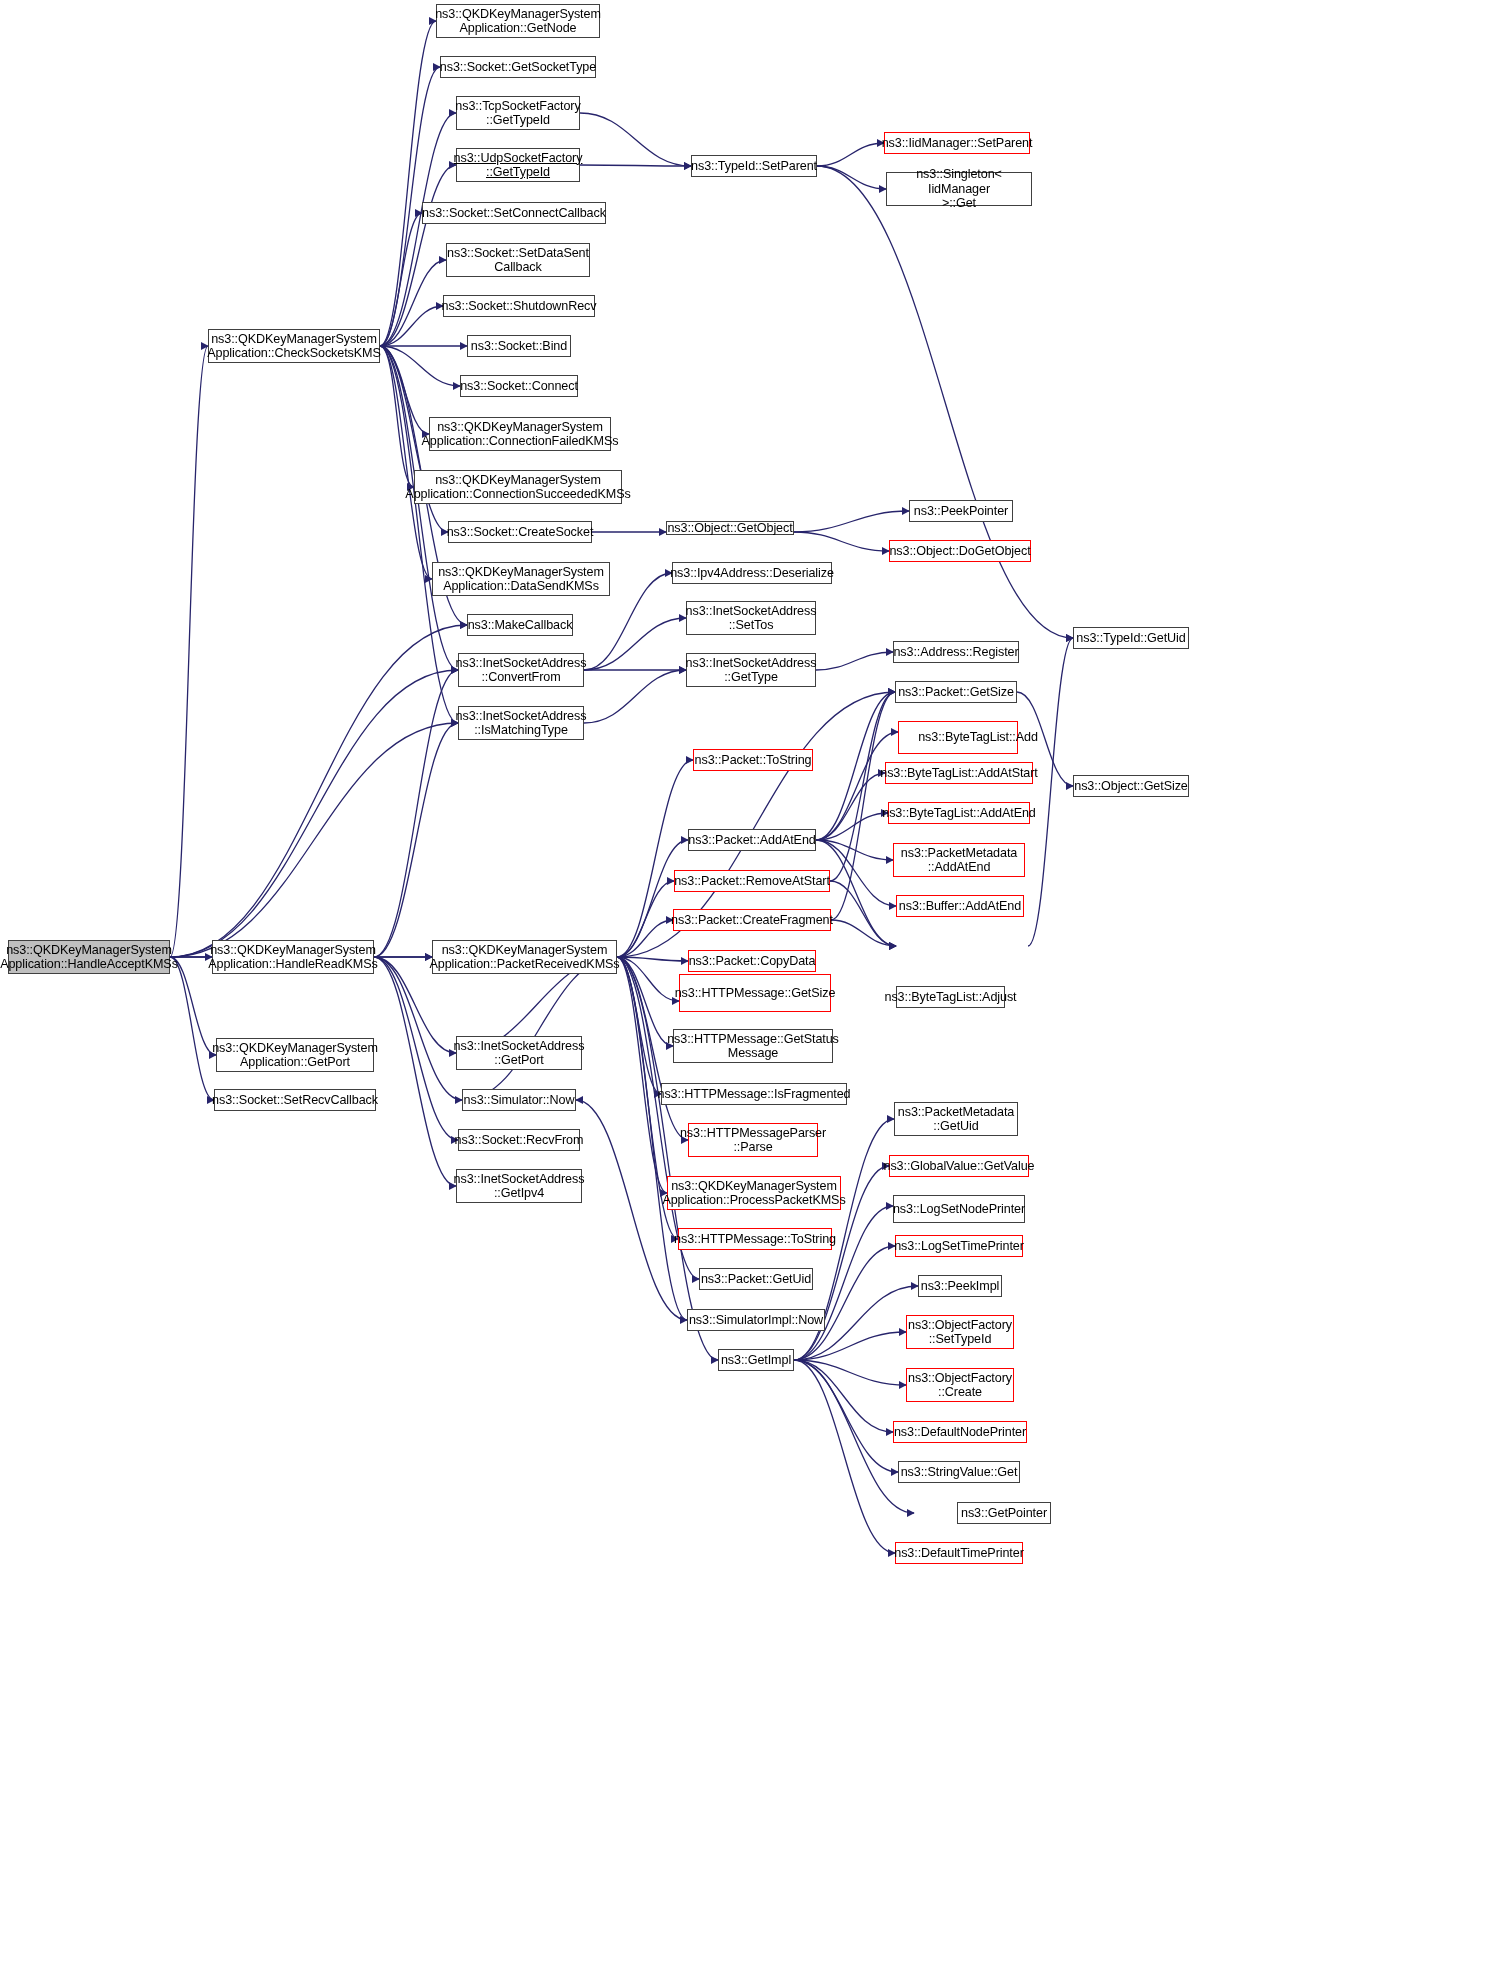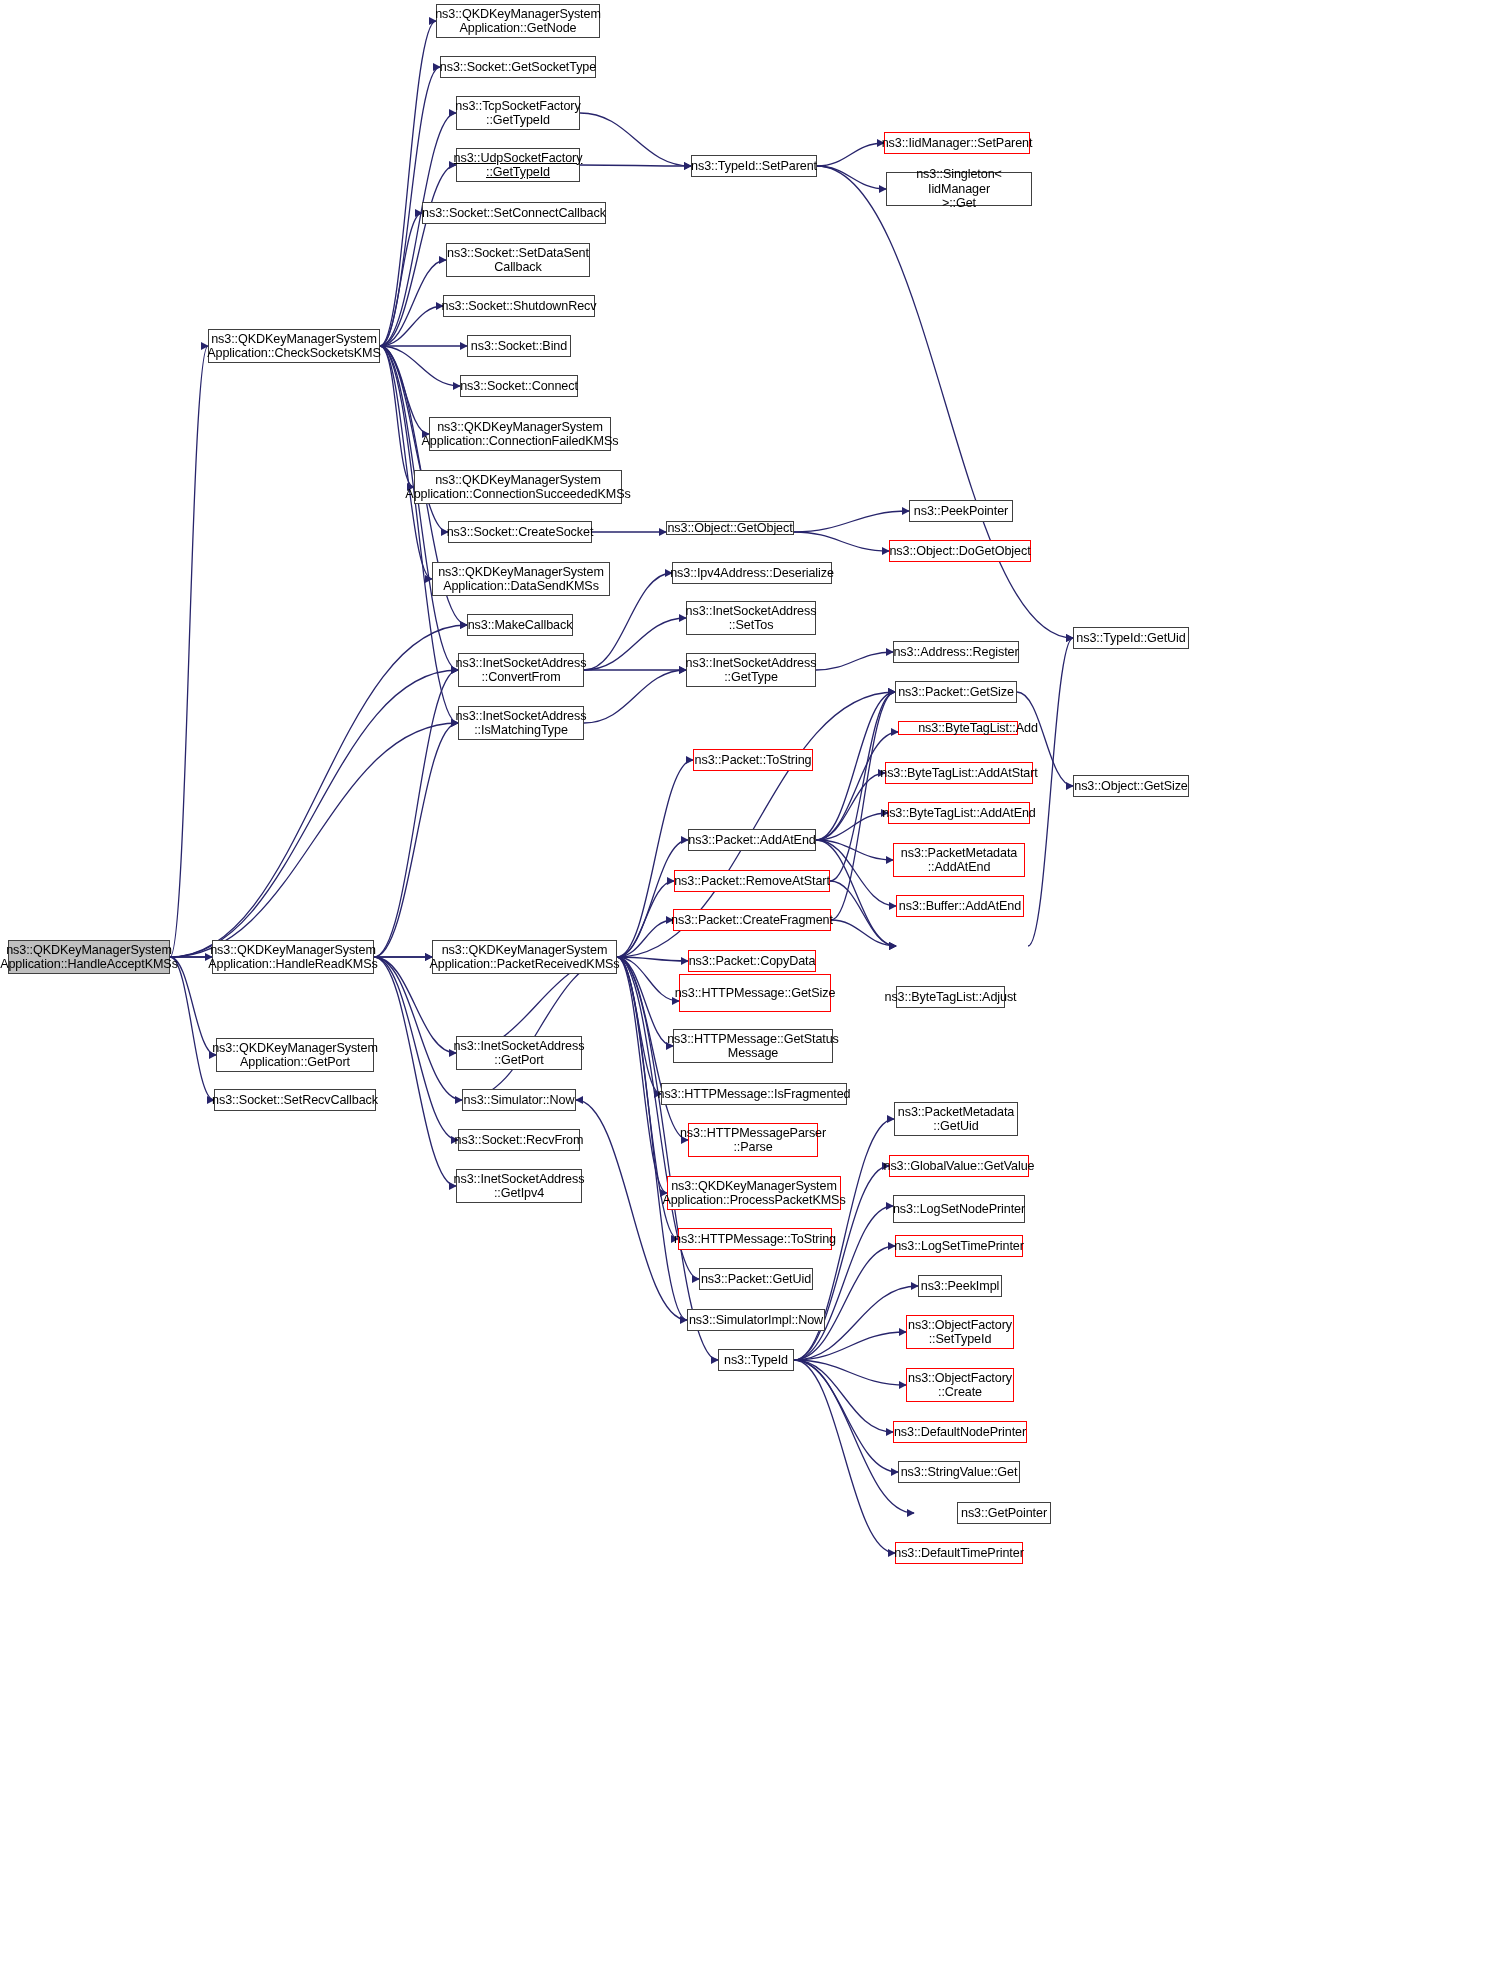--- a/index.html
+++ b/index.html
@@ -156,21 +156,21 @@
       <div class="node" style="left: 672px; top: 562px; width: 160px; height: 22px;">ns3::Ipv4Address::Deserialize</div>
       <div class="node" style="left: 686px; top: 601px; width: 130px; height: 34px;">ns3::InetSocketAddress
 ::SetTos</div>
       <div class="node" style="left: 686px; top: 653px; width: 130px; height: 34px;">ns3::InetSocketAddress
 ::GetType</div>
       <div class="node" style="left: 893px; top: 641px; width: 126px; height: 22px;">ns3::Address::Register</div>
       <div class="node" style="left: 895px; top: 681px; width: 122px; height: 22px;">ns3::Packet::GetSize</div>
       <div class="node" style="left: 1073px; top: 627px; width: 116px; height: 22px;">ns3::TypeId::GetUid</div>
       <div class="node" style="left: 1073px; top: 775px; width: 116px; height: 22px;">ns3::Object::GetSize</div>
       <div class="node red" style="left: 693px; top: 749px; width: 120px; height: 22px;">ns3::Packet::ToString</div>
-      <div class="node red" style="left: 898px; top: 721px; width: 120px; height: 14px; padding-left: 43px;">ns3::ByteTagList::Add</div>
+      <div class="node red" style="left: 898px; top: 721px; width: 120px; height: 33px; padding-left: 43px;">ns3::ByteTagList::Add</div>
       <div class="node red" style="left: 885px; top: 762px; width: 148px; height: 22px;">ns3::ByteTagList::AddAtStart</div>
       <div class="node red" style="left: 888px; top: 802px; width: 142px; height: 22px;">ns3::ByteTagList::AddAtEnd</div>
       <div class="node" style="left: 688px; top: 829px; width: 128px; height: 22px;">ns3::Packet::AddAtEnd</div>
       <div class="node red" style="left: 893px; top: 843px; width: 132px; height: 34px;">ns3::PacketMetadata
 ::AddAtEnd</div>
       <div class="node red" style="left: 674px; top: 870px; width: 156px; height: 22px;">ns3::Packet::RemoveAtStart</div>
       <div class="node red" style="left: 896px; top: 895px; width: 128px; height: 22px;">ns3::Buffer::AddAtEnd</div>
       <div class="node red" style="left: 673px; top: 909px; width: 158px; height: 22px;">ns3::Packet::CreateFragment</div>
       <div class="node" style="left: 896px; top: 986px; width: 109px; height: 22px;">ns3::ByteTagList::Adjust</div>
       <div class="node red" style="left: 688px; top: 950px; width: 128px; height: 22px;">ns3::Packet::CopyData</div>
@@ -178,21 +178,21 @@
       <div class="node" style="left: 673px; top: 1029px; width: 160px; height: 34px;">ns3::HTTPMessage::GetStatus
 Message</div>
       <div class="node" style="left: 661px; top: 1083px; width: 186px; height: 22px;">ns3::HTTPMessage::IsFragmented</div>
       <div class="node red" style="left: 688px; top: 1123px; width: 130px; height: 34px;">ns3::HTTPMessageParser
 ::Parse</div>
       <div class="node red" style="left: 667px; top: 1176px; width: 174px; height: 34px;">ns3::QKDKeyManagerSystem
 Application::ProcessPacketKMSs</div>
       <div class="node red" style="left: 678px; top: 1228px; width: 154px; height: 22px;">ns3::HTTPMessage::ToString</div>
       <div class="node" style="left: 699px; top: 1268px; width: 114px; height: 22px;">ns3::Packet::GetUid</div>
       <div class="node" style="left: 687px; top: 1309px; width: 138px; height: 22px;">ns3::SimulatorImpl::Now</div>
-      <div class="node" style="left: 718px; top: 1349px; width: 76px; height: 22px;">ns3::TypeId</div>
+      <div class="node" style="left: 718px; top: 1349px; width: 76px; height: 22px;">ns3::GetImpl</div>
       <div class="node" style="left: 894px; top: 1102px; width: 124px; height: 34px;">ns3::PacketMetadata
 ::GetUid</div>
       <div class="node red" style="left: 889px; top: 1155px; width: 140px; height: 22px;">ns3::GlobalValue::GetValue</div>
       <div class="node" style="left: 893px; top: 1195px; width: 132px; height: 28px;">ns3::LogSetNodePrinter</div>
       <div class="node red" style="left: 895px; top: 1235px; width: 128px; height: 22px;">ns3::LogSetTimePrinter</div>
       <div class="node" style="left: 918px; top: 1275px; width: 84px; height: 22px;">ns3::PeekImpl</div>
       <div class="node red" style="left: 906px; top: 1315px; width: 108px; height: 34px;">ns3::ObjectFactory
 ::SetTypeId</div>
       <div class="node red" style="left: 906px; top: 1368px; width: 108px; height: 34px;">ns3::ObjectFactory
 ::Create</div>

